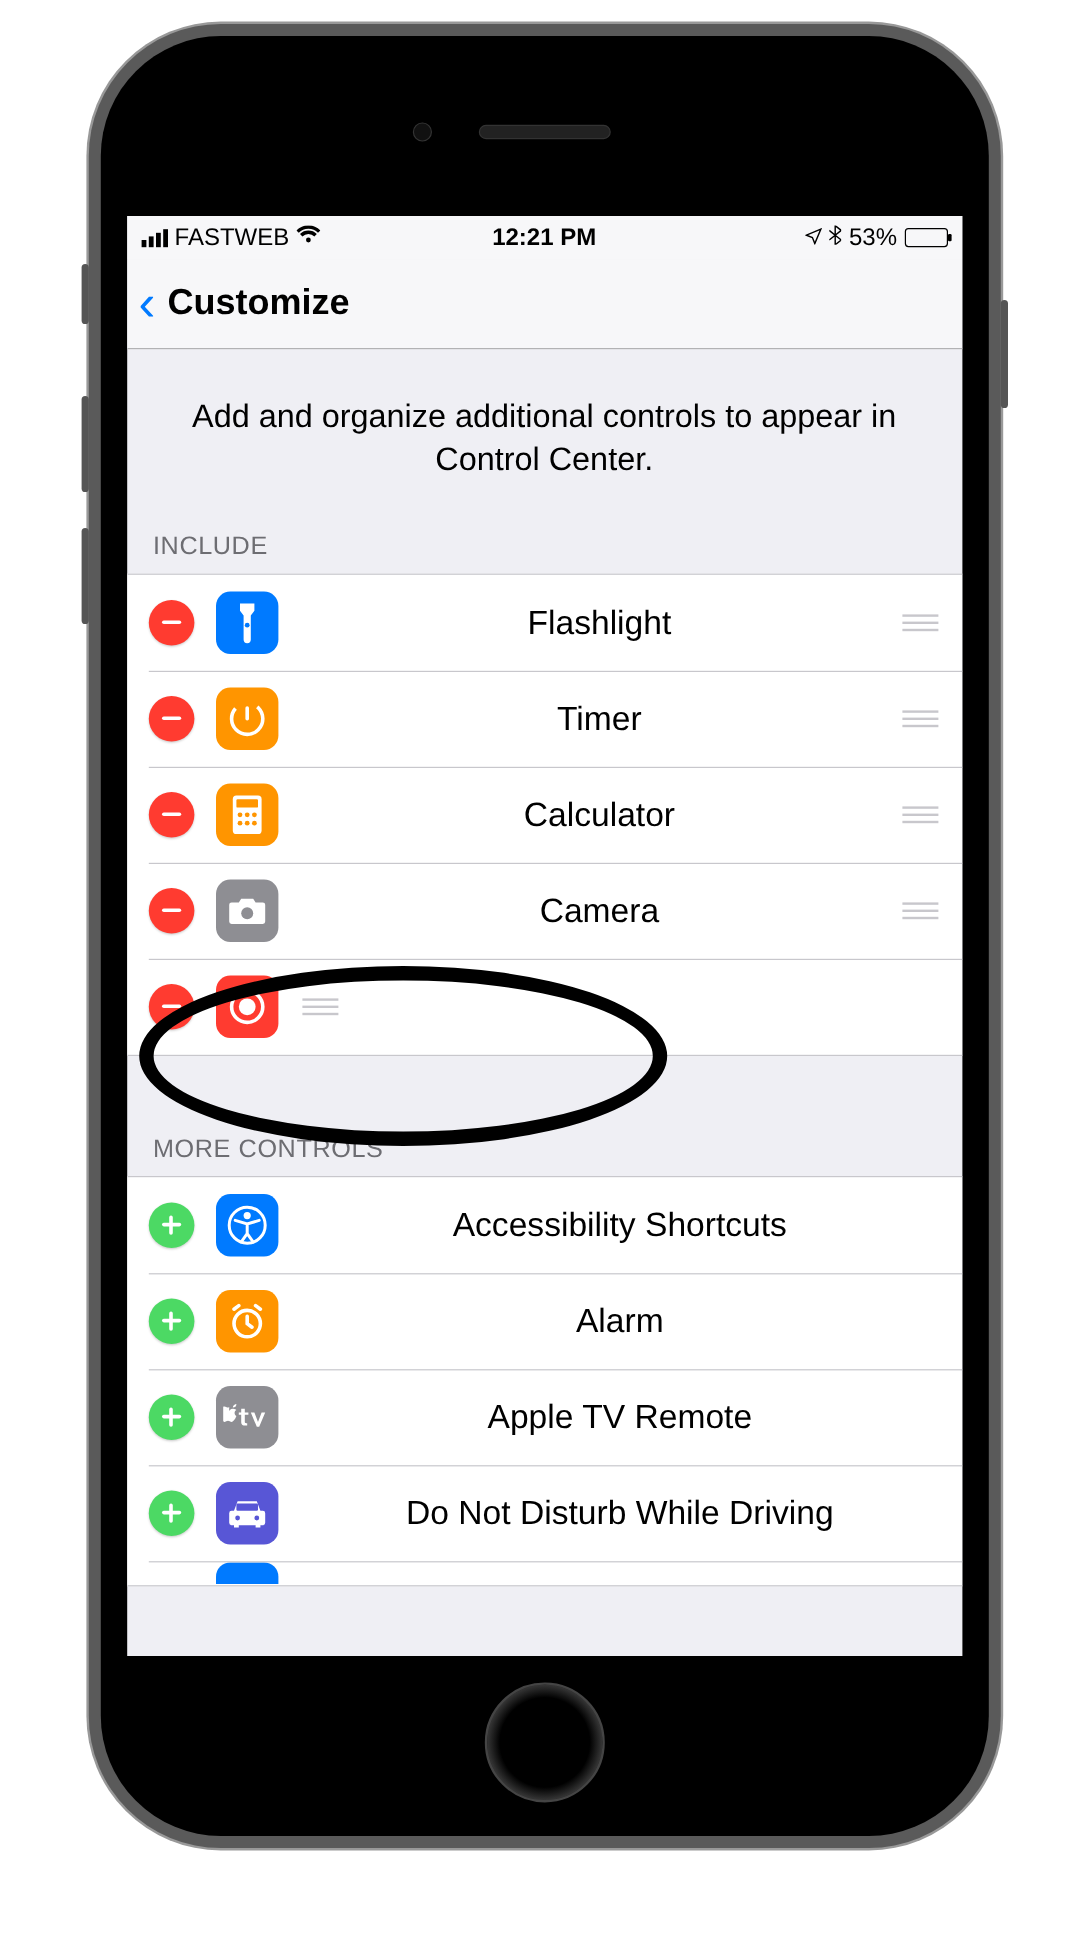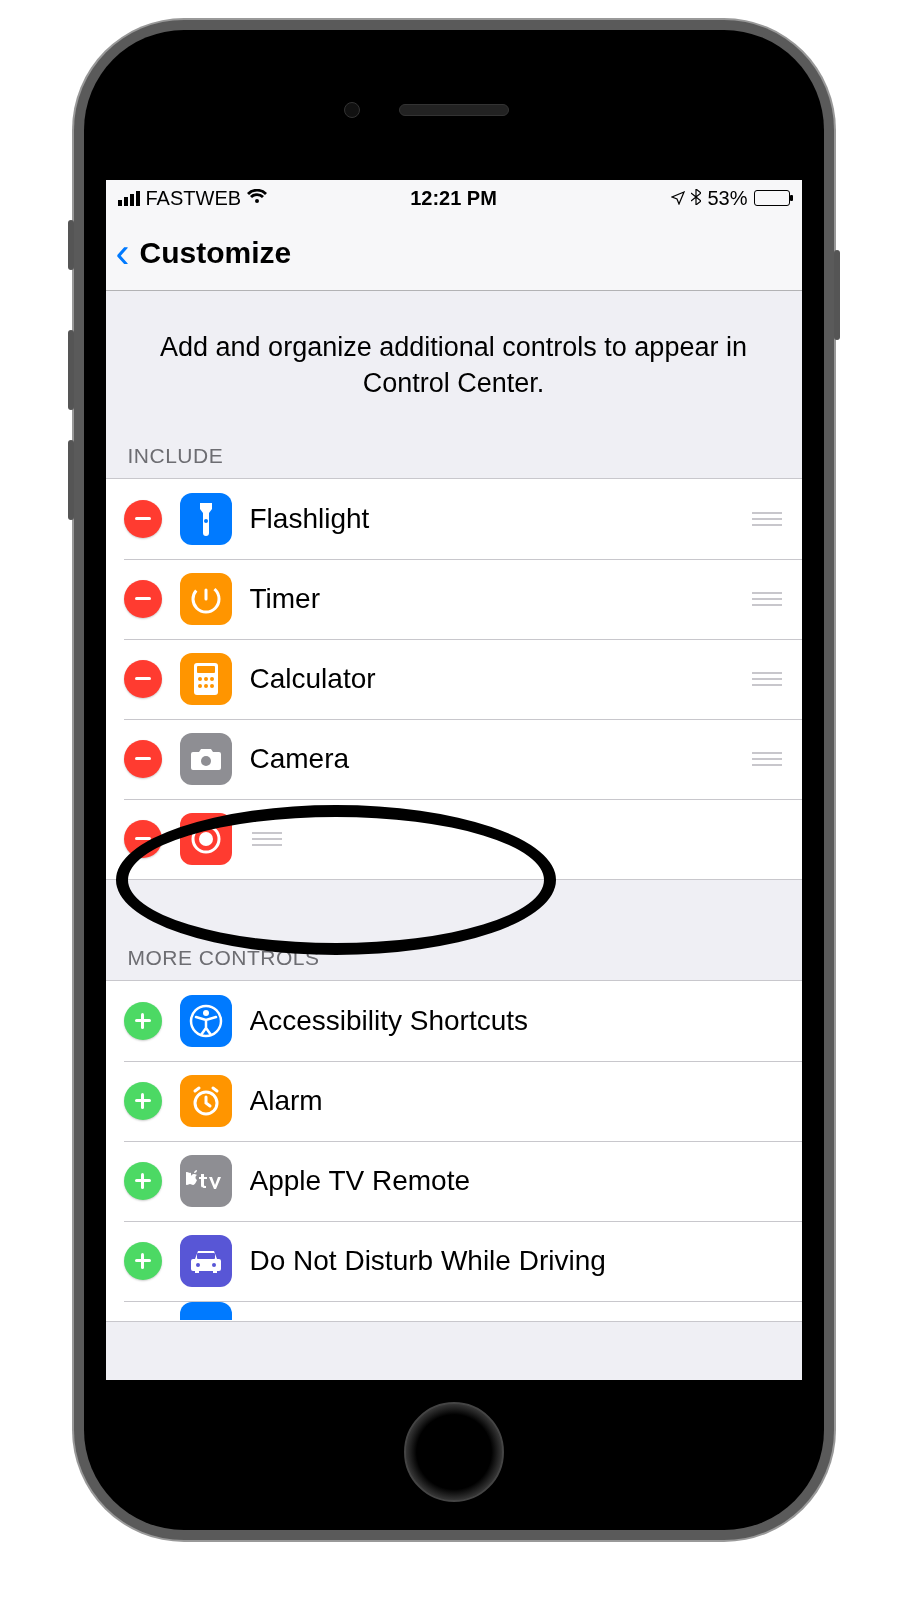--- a/index.html
+++ b/index.html
@@ -128,20 +128,21 @@
     padding: 6px 22px 10px;
     letter-spacing: 0.5px;
   }
 
   .list { background:#fff; border-top:1px solid #c8c7cc; border-bottom:1px solid #c8c7cc; }
   .row {
     display:flex; align-items:center;
     height: 80px;
     padding: 0 18px 0 18px;
     position: relative;
+    text-align: center;
   }
   .row + .row::before {
     content:""; position:absolute; left:18px; right:0; top:0; height:1px; background:#c8c7cc;
   }
   .action-btn {
     width: 38px; height: 38px; border-radius: 50%;
     display:flex; align-items:center; justify-content:center;
     flex-shrink:0;
     color:#fff;
     box-shadow: 0 1px 2px rgba(0,0,0,0.2);

